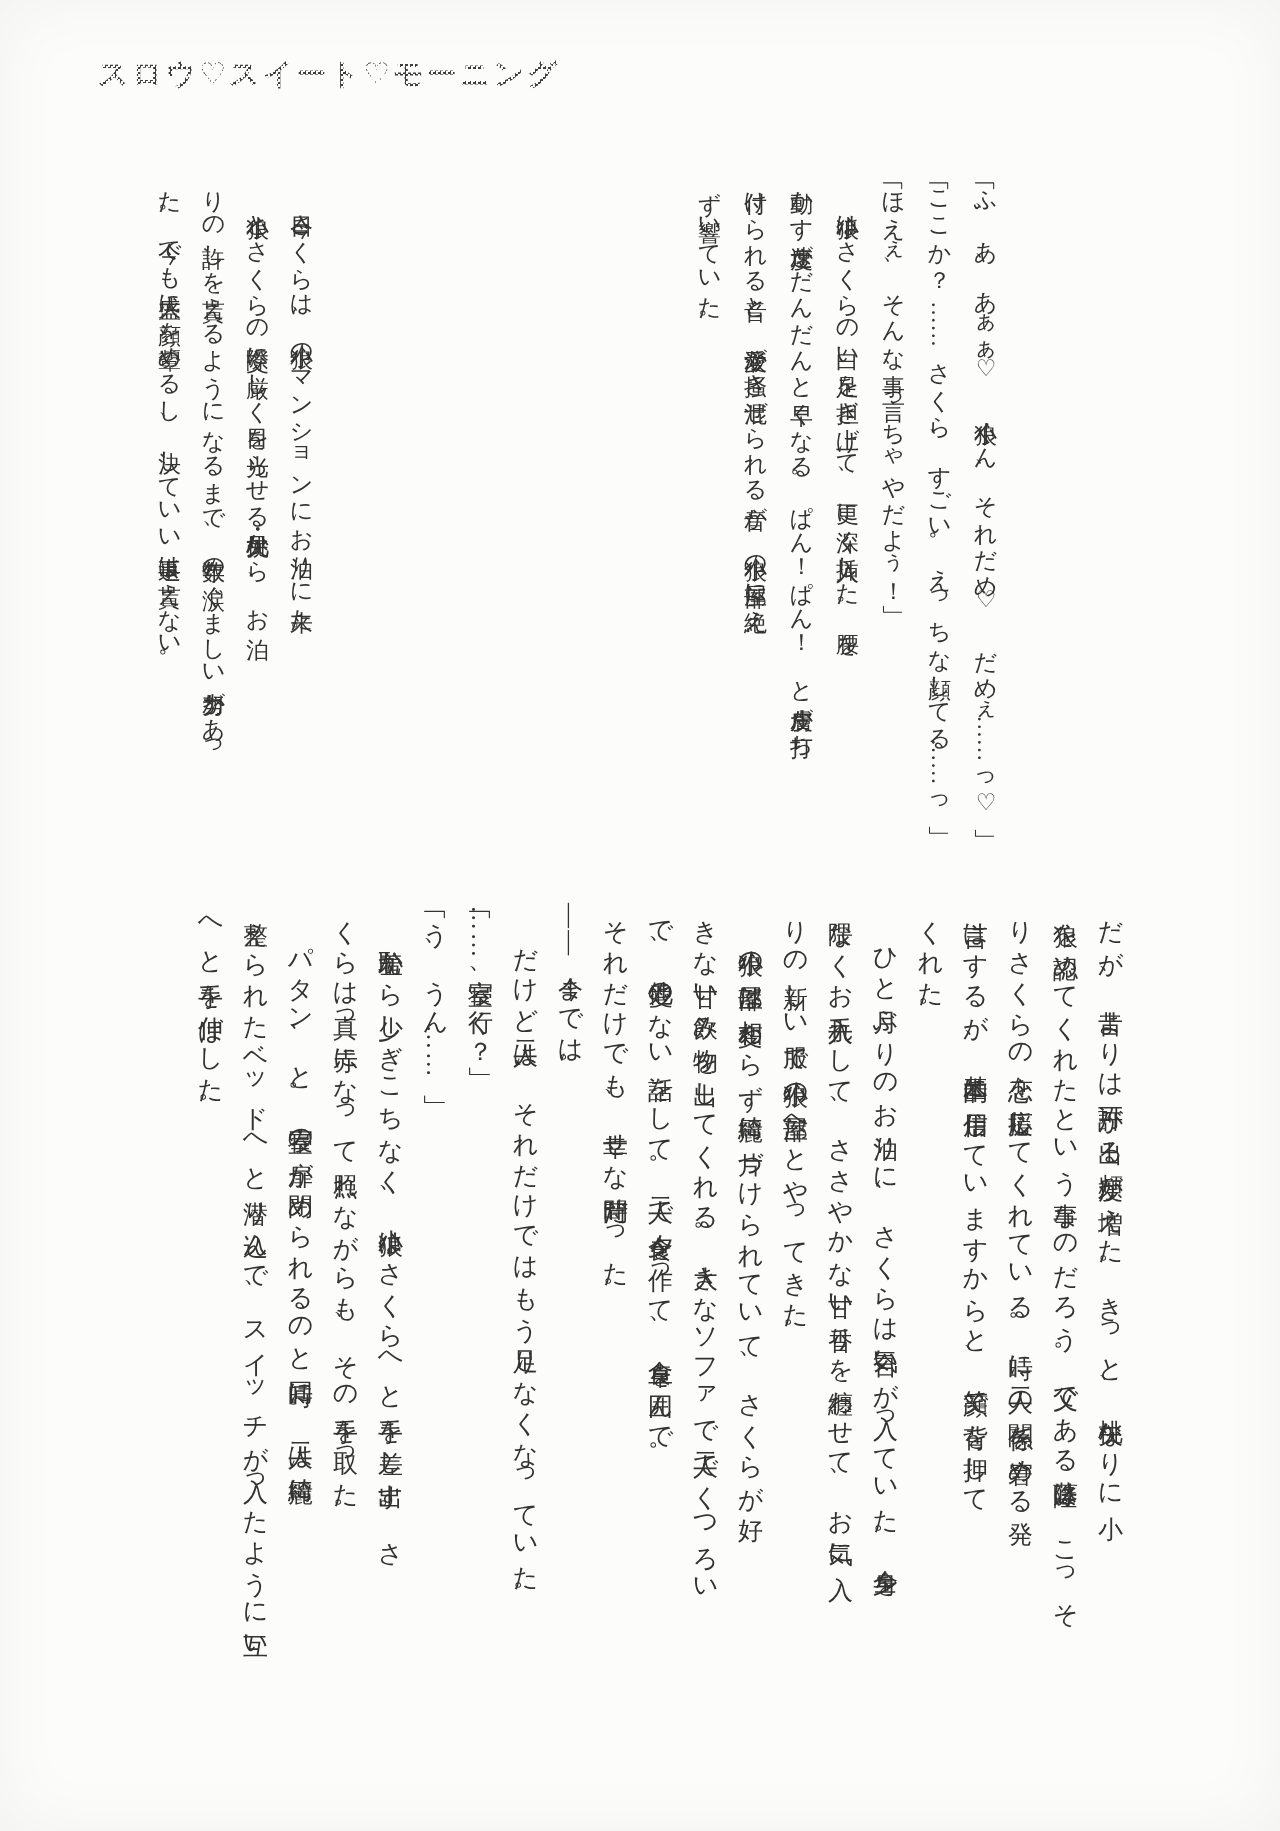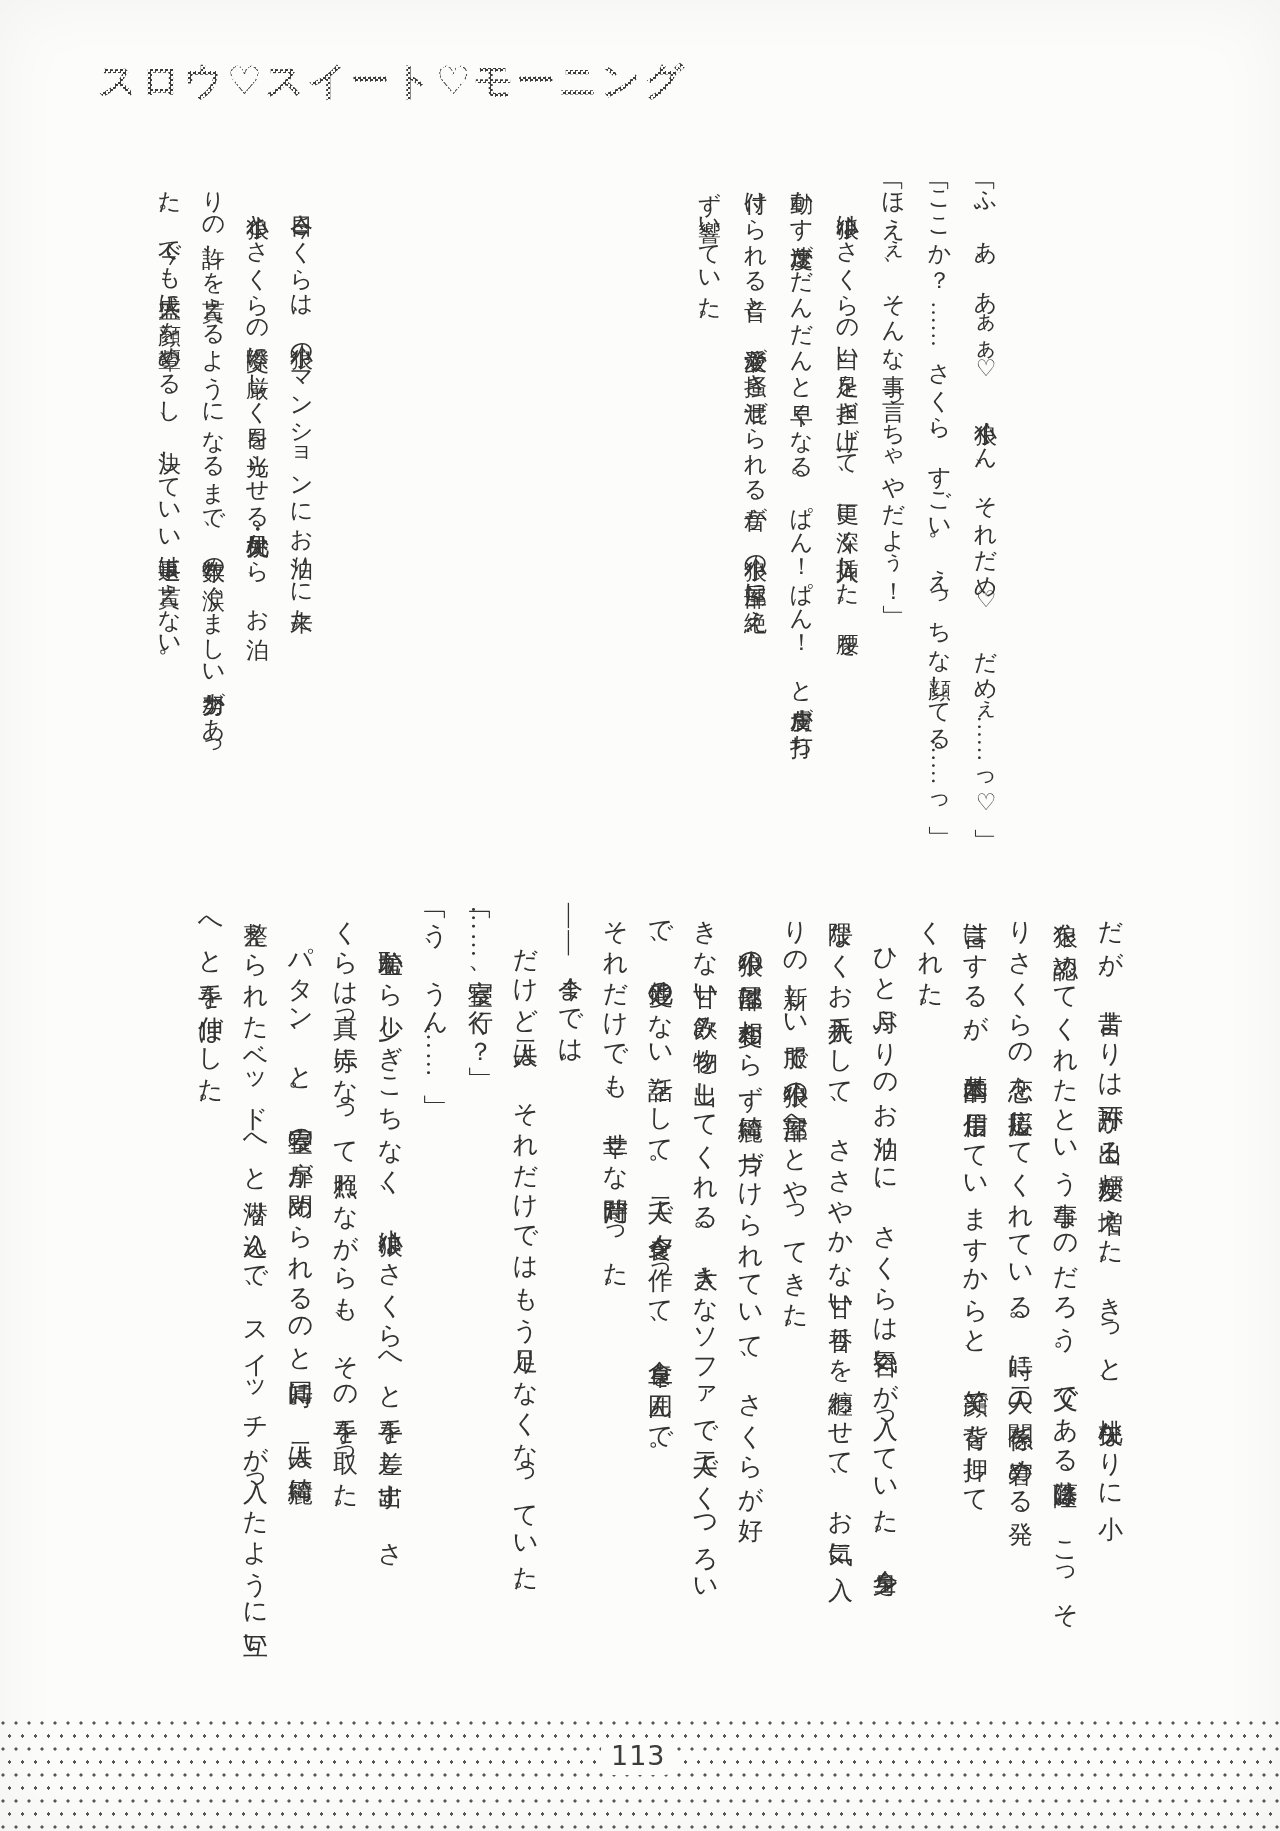--- a/index.html
+++ b/index.html
@@ -11,21 +11,21 @@
     font-family:"Liberation Serif","DejaVu Serif",serif;
     color:#333;
     box-shadow:inset 0 0 70px rgba(0,0,0,0.045);
   }
   
   .title{
     position:absolute;
     left:98px;top:54px;
     font-family:"DejaVu Sans","Liberation Sans",sans-serif;
     font-weight:bold;
-    font-size:39px;
+    font-size:30px;
     letter-spacing:3px;
     color:#444;
     white-space:nowrap;
   }
   @supports ((-webkit-background-clip:text)){
     .title{
       color:transparent;
       background-image:repeating-conic-gradient(#3e3e3e 0% 25%, rgba(255,255,255,0) 0% 50%);
       background-size:5px 5px;
       -webkit-background-clip:text;
@@ -109,17 +109,14 @@
 ――今までは。
 　だけど二人は、それだけではもう足りなくなっていた。
 「……寝室、行く？」
 「う、うん……」
 　羞恥から少しぎこちなく、小狼はさくらへと手を差し出す。さ
 くらは真っ赤になって照れながらも、その手を取った。
 　パタン、と。寝室の扉が閉められるのと同時に。二人は綺麗に
 整えられたベッドへと潜り込んで、スイッチが入ったように互い
 へと手を伸ばした。</div>
 
-  <div class="dots-band">
-    <span class="pagenum">113</span>
-  </div>
 
 </div>
 
 </body></html>

